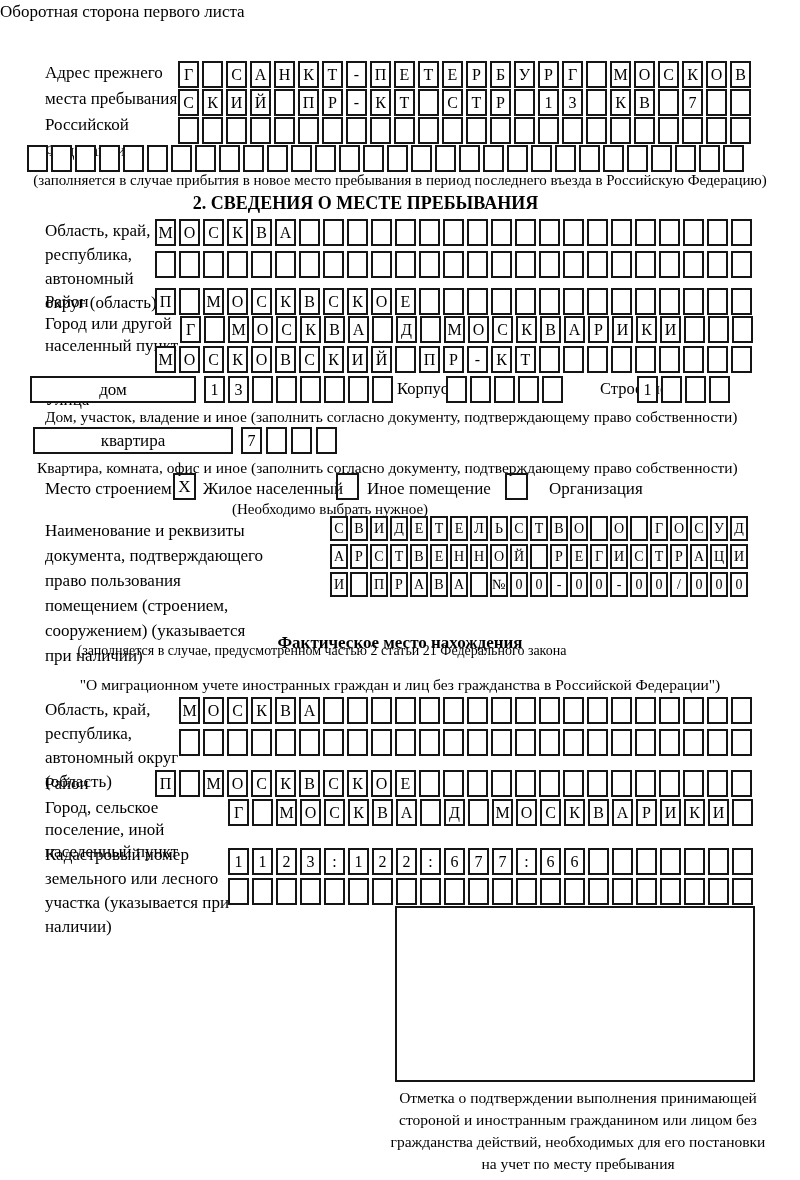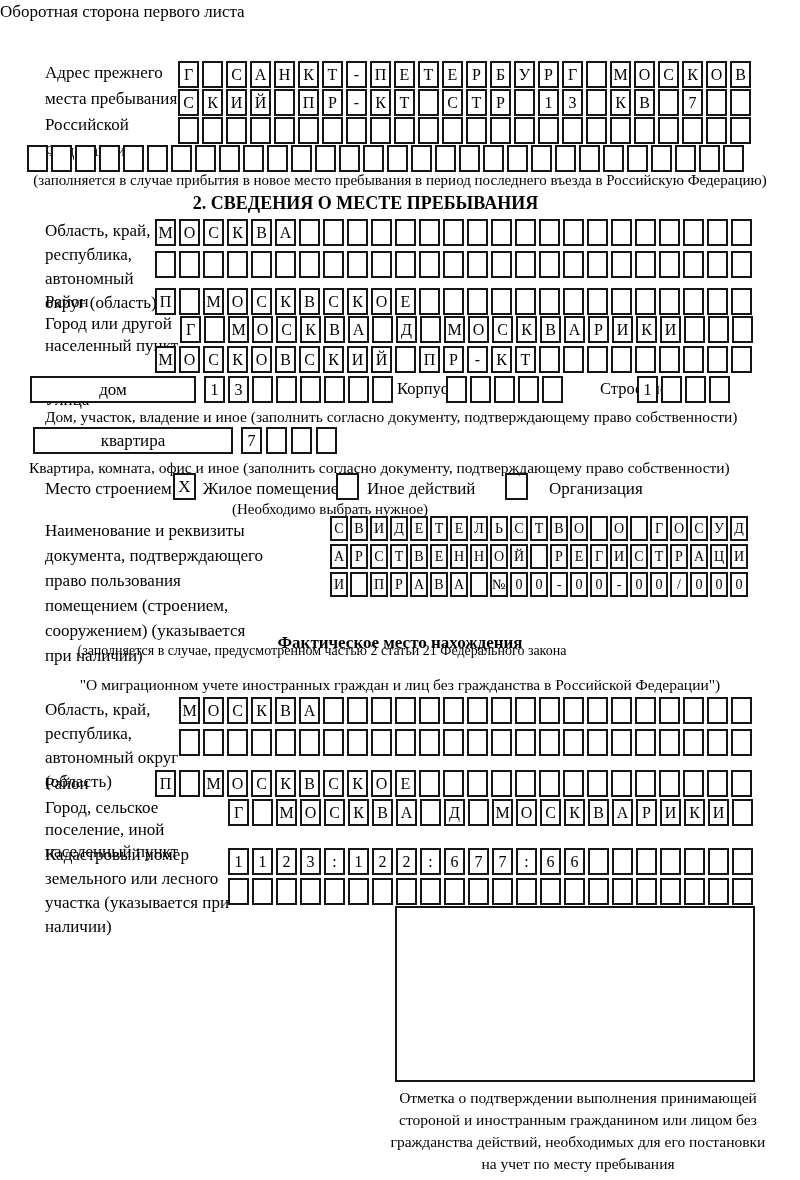--- a/index.html
+++ b/index.html
@@ -321,27 +321,27 @@
   </div>
 <div class="abs" style="left:45px; top:408px; font-size:15.5px;">Дом, участок, владение и иное (заполнить согласно документу, подтверждающему право собственности)</div>
 
 <div class="abs widebox" style="left:33px; top:427px; width:200px;">квартира</div>
 <div class="abs boxrow" style="left:241px; top:427px; gap:4px;">
     <span class="cell">7</span>
     <span class="cell">&nbsp;</span>
     <span class="cell">&nbsp;</span>
     <span class="cell">&nbsp;</span>
   </div>
-<div class="abs" style="left:29px; top:459px; font-size:15.5px;text-align:center;">Квартира, комната, офис и иное (заполнить согласно документу, подтверждающему право собственности)</div>
+<div class="abs" style="left:37px; top:459px; font-size:15.5px;text-align:center;">Квартира, комната, офис и иное (заполнить согласно документу, подтверждающему право собственности)</div>
 
 <div class="abs lbl" style="left:45px; top:477px;">Место строением:</div>
 <div class="abs chk" style="left:173px; top:473px;">X</div>
-<div class="abs lbl" style="left:203px; top:477px;">Жилое помещение</div>
+<div class="abs lbl" style="left:203px; top:477px;">Жилое населенный</div>
 <div class="abs chk" style="left:336px; top:473px;"></div>
-<div class="abs lbl" style="left:367px; top:477px;">Иное действий</div>
+<div class="abs lbl" style="left:367px; top:477px;">Иное помещение</div>
 <div class="abs chk" style="left:505px; top:473px;"></div>
 <div class="abs lbl" style="left:549px; top:477px;">Организация</div>
 <div class="abs cap center" style="left:130px; top:501px; width:400px;">(Необходимо выбрать нужное)</div>
 
 <div class="abs lbl" style="left:45px; top:518px; width:225px; line-height:25px;">Наименование и реквизиты документа, подтверждающего право пользования помещением (строением, сооружением) (указывается при наличии)</div>
 <div class="abs boxrow small" style="left:330px; top:516px;">
     <span class="cell">С</span>
     <span class="cell">В</span>
     <span class="cell">И</span>
     <span class="cell">Д</span>

